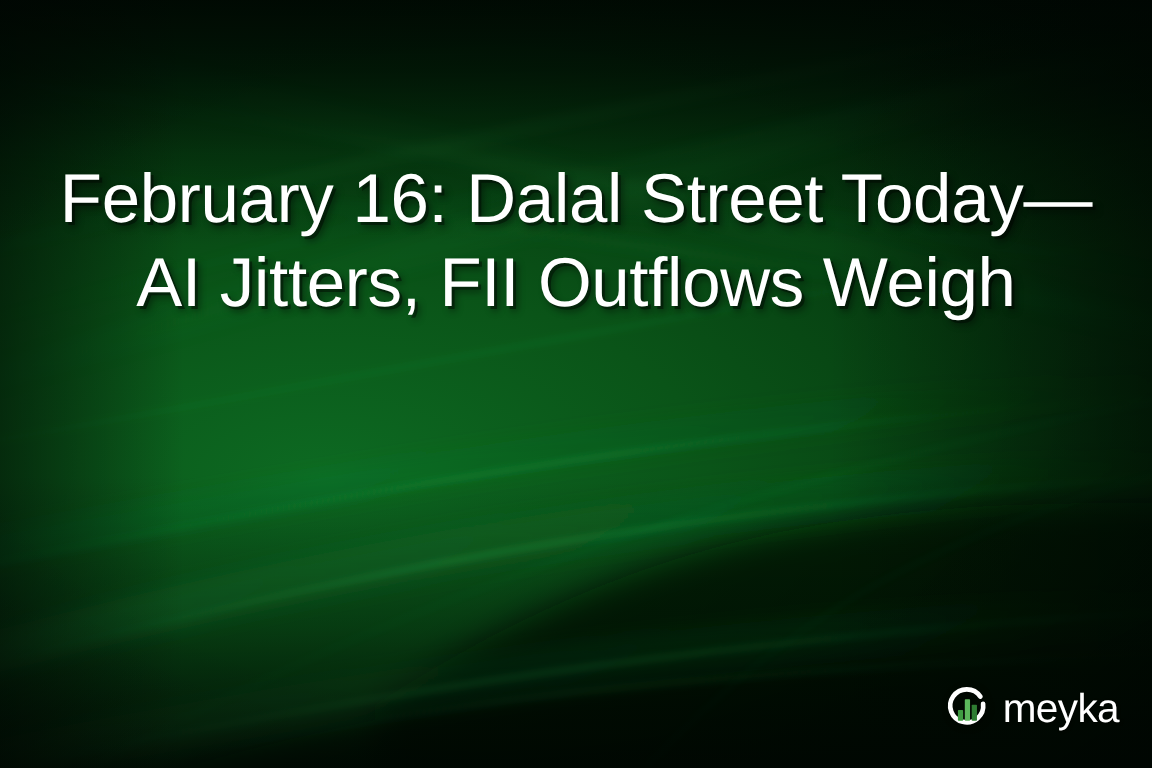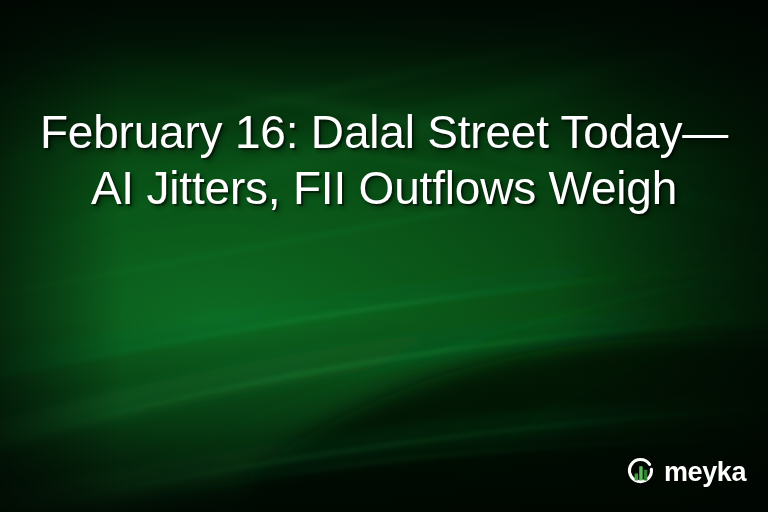--- a/index.html
+++ b/index.html
@@ -113,21 +113,21 @@
     width: 32px;
     height: 32px;
     display: block;
     flex: 0 0 auto;
     filter: drop-shadow(1px 1px 2px rgba(0,0,0,0.5));
   }
 
   .logo-text {
     color: #ffffff;
     font-size: 27px;
-    font-weight: 700;
+    font-weight: 400;
     line-height: 1;
     letter-spacing: -0.4px;
     text-shadow: 1px 1px 2px rgba(0,0,0,0.45);
   }
 </style>
 </head>
 <body>
 
 <div class="cover">
 

